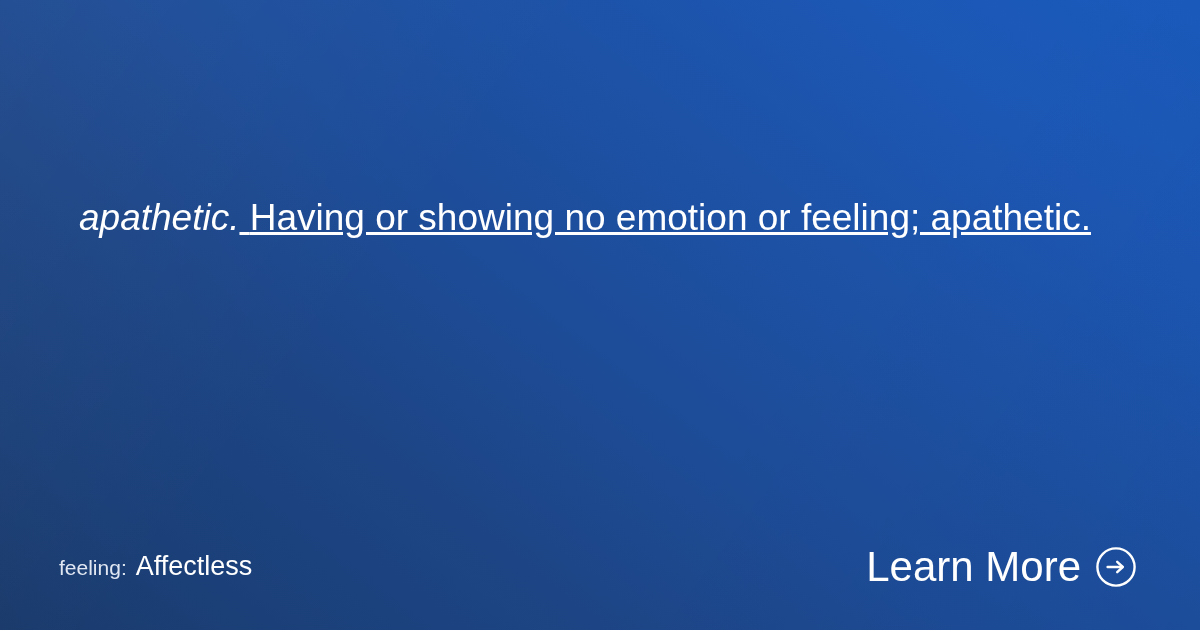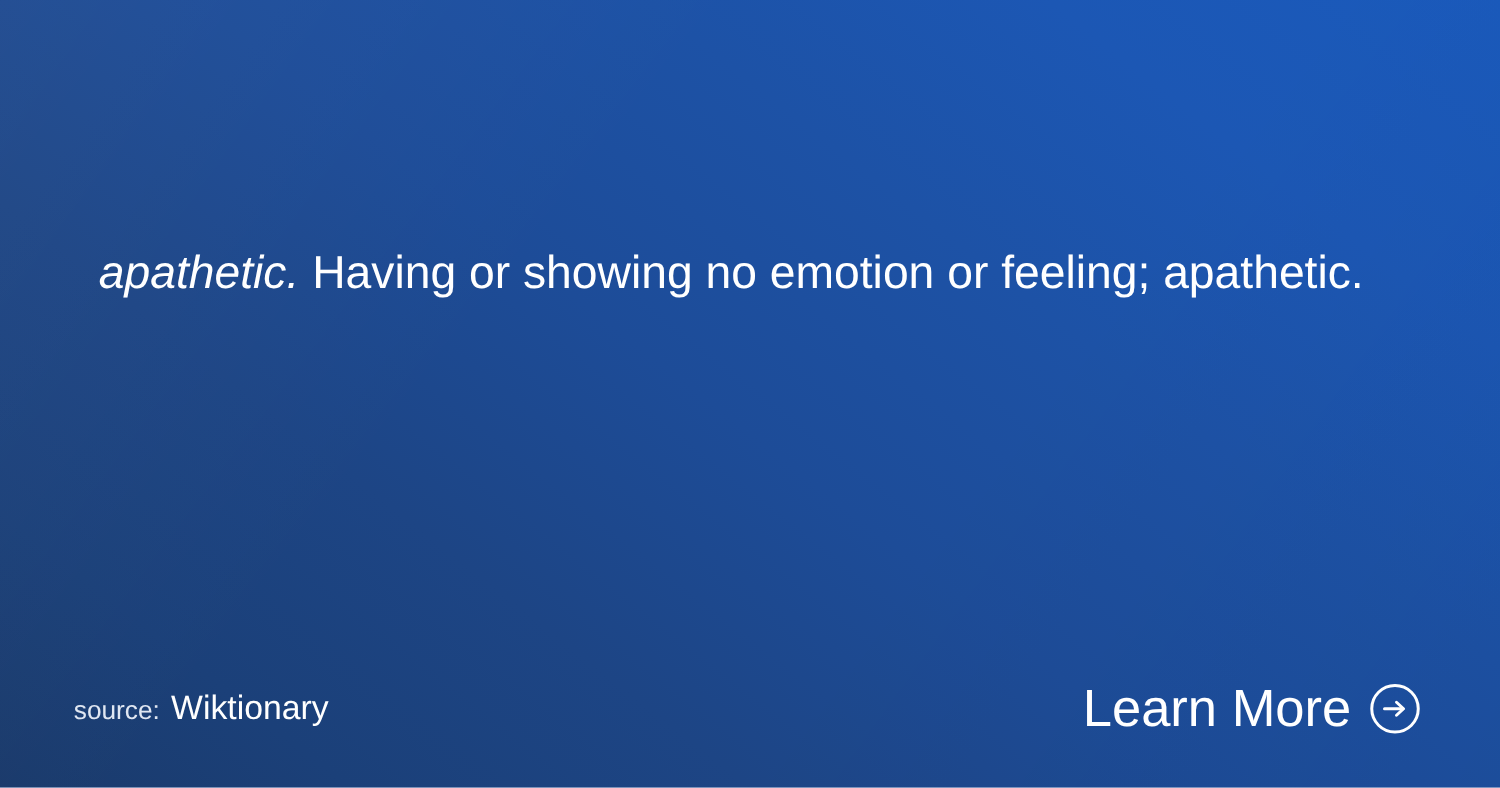--- a/index.html
+++ b/index.html
@@ -76,20 +76,21 @@
     font-weight: 400;
     color: #ffffff;
   }
 
   .pos {
     font-style: italic;
   }
 
   .def-text {
     font-style: normal;
+    text-decoration: underline;
   }
 
   
   .source {
     position: absolute;
     left: 59px;
     bottom: 48px;
     display: flex;
     align-items: baseline;
     gap: 9px;
@@ -142,22 +143,22 @@
 
 <div id="card">
   <div id="content">
 
 
     <p class="definition">
       <em class="pos">apathetic.</em><span class="def-text"> </span><span class="def-text">Having or showing no emotion or feeling; apathetic.</span>
     </p>
 
     <div class="source">
-      <span class="source-label">source:</span>
-      <span class="source-name">Wiktionary</span>
+      <span class="source-label">feeling:</span>
+      <span class="source-name">Affectless</span>
     </div>
 
     <a class="learn-more" href="#">
       <span class="learn-more-label">Learn More</span>
       <svg class="arrow-circle-icon" viewBox="0 0 42 42" aria-hidden="true">
         <circle cx="21" cy="21" r="18.6" fill="none" stroke="#ffffff" stroke-width="2.4"></circle>
         <line x1="12.6" y1="21" x2="27.4" y2="21" stroke="#ffffff" stroke-width="2.4" stroke-linecap="round"></line>
         <polyline points="22.2,15.8 27.8,21 22.2,26.2" fill="none" stroke="#ffffff" stroke-width="2.4" stroke-linecap="round" stroke-linejoin="round"></polyline>
       </svg>
     </a>

